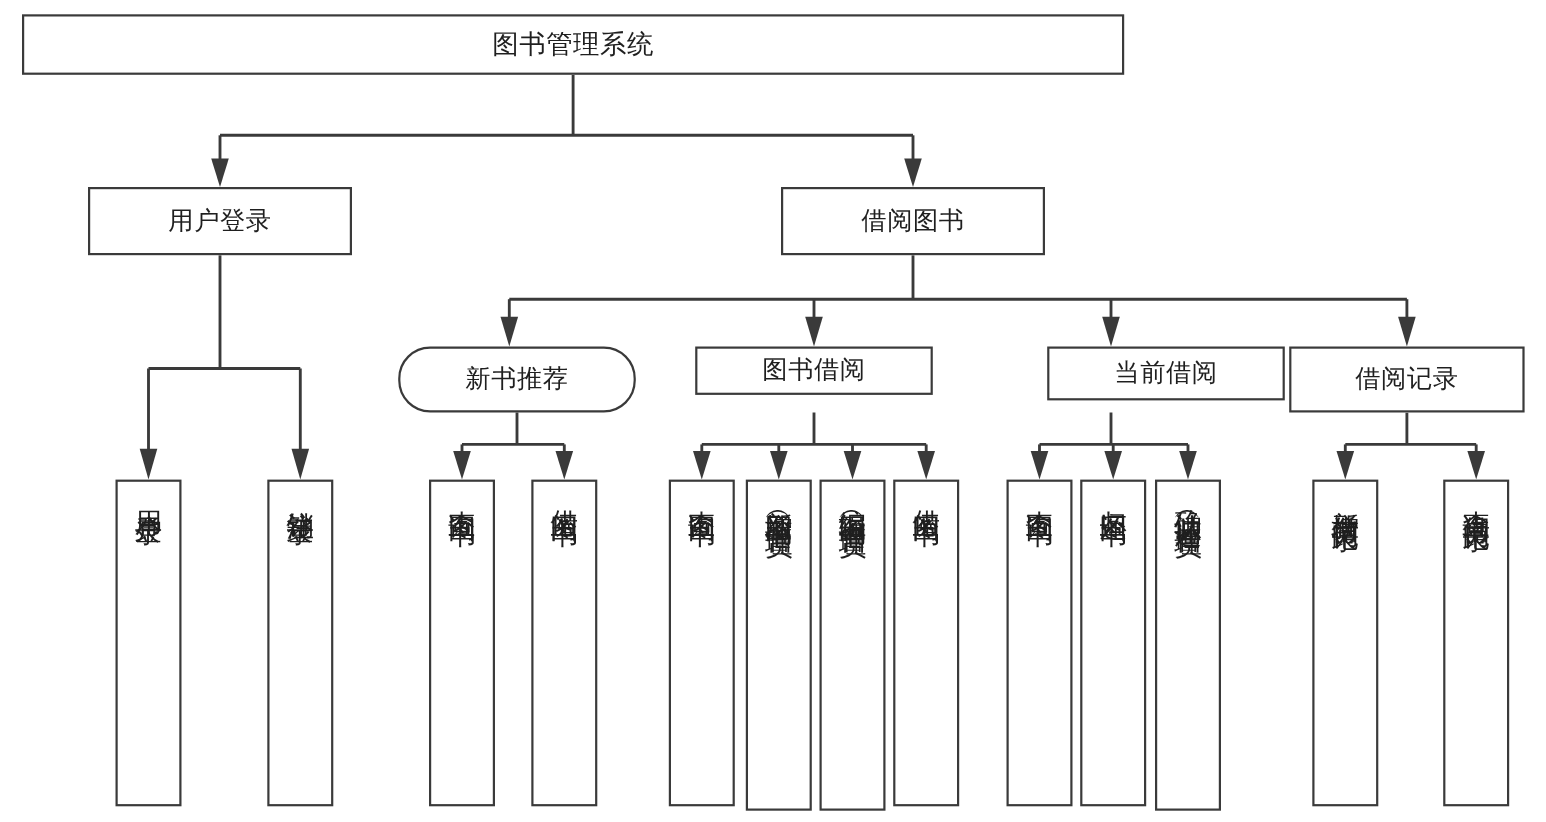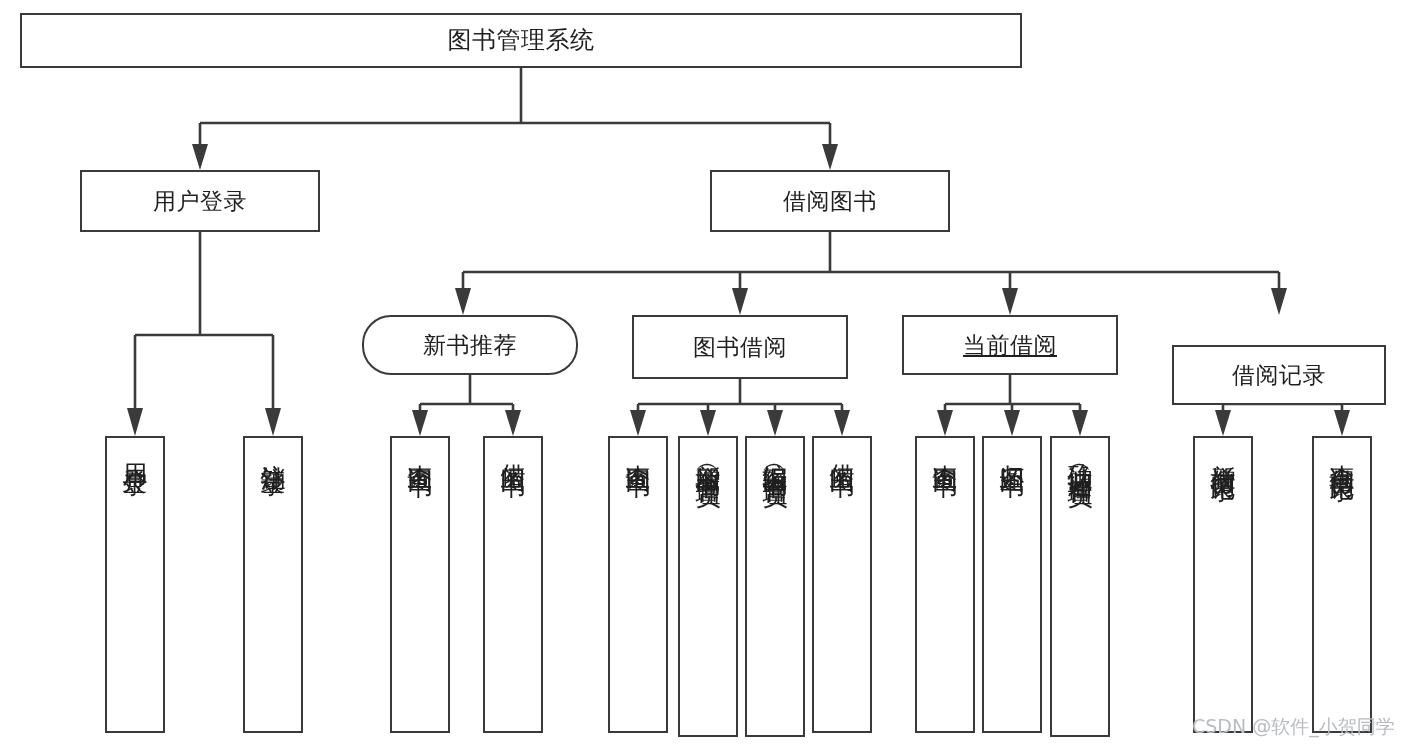--- a/index.html
+++ b/index.html
@@ -159,27 +159,27 @@
   <div class="node h" style="left:80px; top:170px; width:240px; height:62px;">
     <span class="lbl">用户登录</span>
   </div>
   <div class="node h" style="left:710px; top:170px; width:240px; height:62px;">
     <span class="lbl">借阅图书</span>
   </div>
 
   <div class="node h" style="left:362px; top:315px; width:216px; height:60px;border-radius:29px;">
     <span class="lbl">新书推荐</span>
   </div>
-  <div class="node h" style="left:632px; top:315px; width:216px; height:64px;">
+  <div class="node h" style="left:632px; top:315px; width:216px; height:44px;">
     <span class="lbl">图书借阅</span>
   </div>
-  <div class="node h" style="left:902px; top:315px; width:216px; height:60px;text-decoration:underline;">
+  <div class="node h" style="left:952px; top:315px; width:216px; height:49px;">
     <span class="lbl">当前借阅</span>
   </div>
-  <div class="node h" style="left:1172px; top:315px; width:214px; height:60px;margin-top:30px;">
+  <div class="node h" style="left:1172px; top:315px; width:214px; height:60px;">
     <span class="lbl">借阅记录</span>
   </div>
 
   <div class="node v" style="left:105px; top:436px; width:60px; height:297px;">
     <span class="lbl">用户登录</span>
   </div>
   <div class="node v" style="left:243px; top:436px; width:60px; height:297px;">
     <span class="lbl">注销登录</span>
   </div>
 
@@ -213,15 +213,14 @@
     <span class="lbl">确认归还（管理员）</span>
   </div>
 
   <div class="node v" style="left:1193px; top:436px; width:60px; height:297px;">
     <span class="lbl">新增借阅记录</span>
   </div>
   <div class="node v" style="left:1312px; top:436px; width:60px; height:297px;">
     <span class="lbl">查询借阅记录</span>
   </div>
 
-  <div class="watermark">CSDN @软件_小贺同学</div>
 
 </div>
 
 </body></html>

